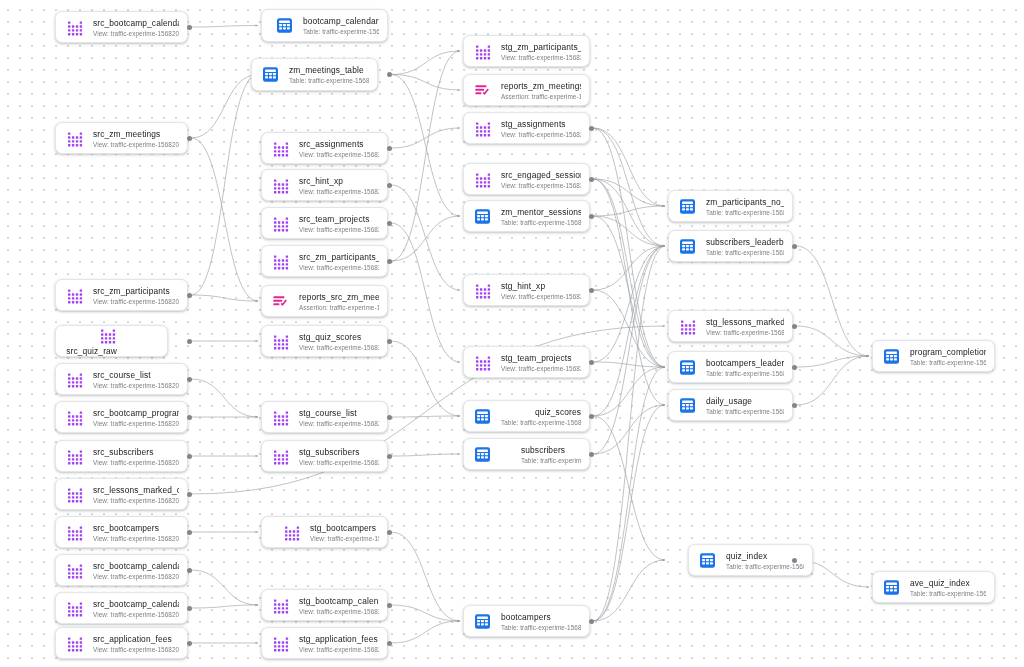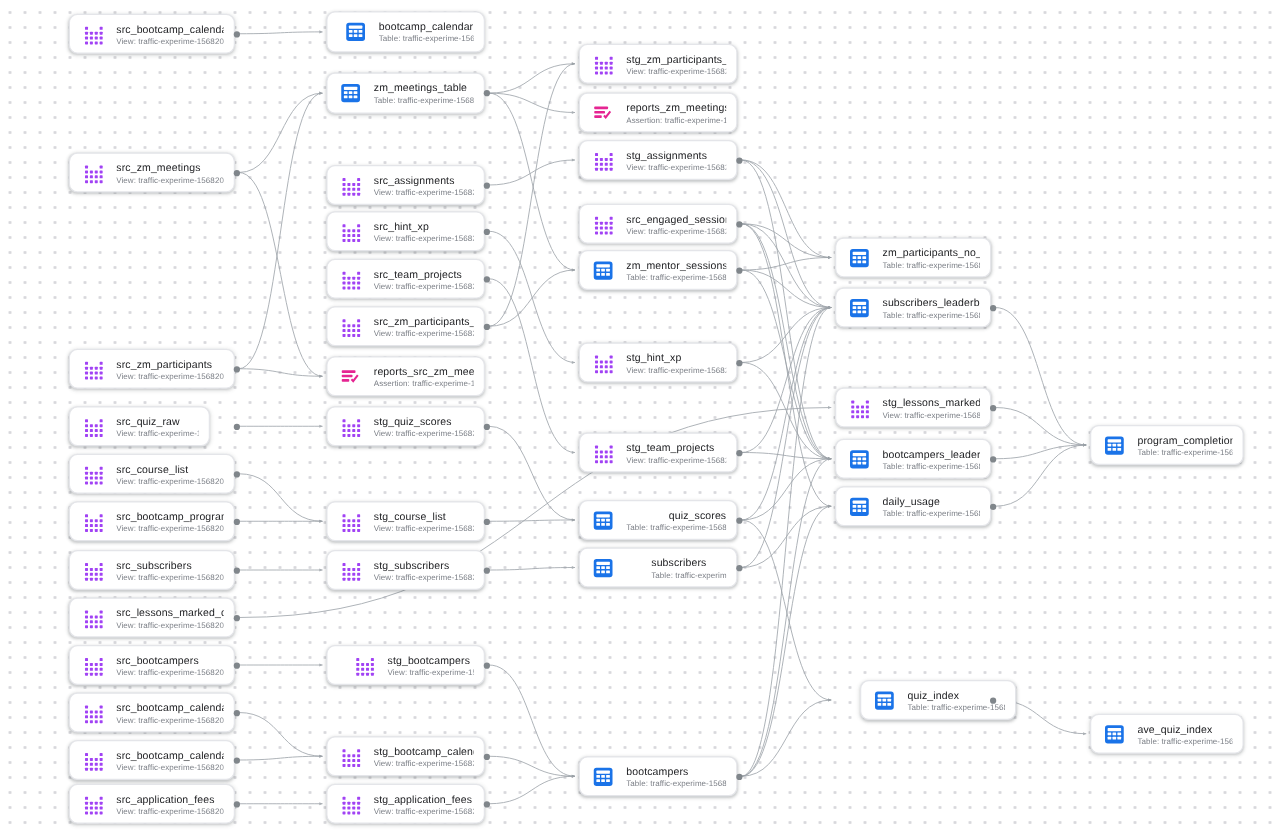--- a/index.html
+++ b/index.html
@@ -178,21 +178,21 @@
     <rect x="11.9" y="8" width="3" height="2.2" rx="0.4" fill="#ffffff"></rect>
     <rect x="4.1" y="11.3" width="2.9" height="2.2" rx="0.4" fill="#ffffff"></rect>
     <rect x="8" y="11.3" width="2.9" height="2.2" rx="0.4" fill="#ffffff"></rect>
     <rect x="11.9" y="11.3" width="3" height="2.2" rx="0.4" fill="#ffffff"></rect>
   </svg></span>
         <div class="txt">
           <div class="title">bootcamp_calendar</div>
           <div class="sub">Table: traffic-experime-15682...</div>
         </div>
       </div>
-      <div class="node" style="left: 261px; top: 58px; width: 127px; height: 33px;">
+      <div class="node" style="left: 251px; top: 58px; width: 127px; height: 33px;">
         <span class="icon"><svg viewBox="0 0 19 19" xmlns="http://www.w3.org/2000/svg">
     <rect x="2" y="2.2" width="15" height="14.6" rx="2.2" fill="#1a73e8"></rect>
     <rect x="4.1" y="4.4" width="10.8" height="2.5" rx="0.5" fill="#ffffff"></rect>
     <rect x="4.1" y="8" width="2.9" height="2.2" rx="0.4" fill="#ffffff"></rect>
     <rect x="8" y="8" width="2.9" height="2.2" rx="0.4" fill="#ffffff"></rect>
     <rect x="11.9" y="8" width="3" height="2.2" rx="0.4" fill="#ffffff"></rect>
     <rect x="4.1" y="11.3" width="2.9" height="2.2" rx="0.4" fill="#ffffff"></rect>
     <rect x="8" y="11.3" width="2.9" height="2.2" rx="0.4" fill="#ffffff"></rect>
     <rect x="11.9" y="11.3" width="3" height="2.2" rx="0.4" fill="#ffffff"></rect>
   </svg></span>
@@ -454,21 +454,21 @@
             <rect x="3" y="15.1" width="2.4" height="2.4" rx="0.5" fill="#a142f4"></rect>
             <rect x="6.9" y="15.1" width="2.4" height="2.4" rx="0.5" fill="#a142f4"></rect>
             <rect x="10.8" y="15.1" width="2.4" height="2.4" rx="0.5" fill="#a142f4"></rect>
             <rect x="14.7" y="15.1" width="2.4" height="2.4" rx="0.5" fill="#a142f4"></rect>
           </svg></span>
         <div class="txt">
           <div class="title">src_zm_participants</div>
           <div class="sub">View: traffic-experime-156820...</div>
         </div>
       </div>
-      <div class="node" style="left: 55px; top: 325px; width: 113px; height: 32px;">
+      <div class="node" style="left: 55px; top: 325px; width: 113px; height: 32px; flex-direction: column;">
         <span class="icon"><svg viewBox="0 0 19 19" xmlns="http://www.w3.org/2000/svg">
             <rect x="3" y="3.4" width="2.4" height="2.4" rx="0.5" fill="#a142f4"></rect>
             <rect x="14.7" y="3.4" width="2.4" height="2.4" rx="0.5" fill="#a142f4"></rect>
             <rect x="3" y="7.3" width="2.4" height="2.4" rx="0.5" fill="#a142f4"></rect>
             <rect x="6.9" y="7.3" width="2.4" height="2.4" rx="0.5" fill="#a142f4"></rect>
             <rect x="10.8" y="7.3" width="2.4" height="2.4" rx="0.5" fill="#a142f4"></rect>
             <rect x="14.7" y="7.3" width="2.4" height="2.4" rx="0.5" fill="#a142f4"></rect>
             <rect x="3" y="11.2" width="2.4" height="2.4" rx="0.5" fill="#a142f4"></rect>
             <rect x="6.9" y="11.2" width="2.4" height="2.4" rx="0.5" fill="#a142f4"></rect>
             <rect x="10.8" y="11.2" width="2.4" height="2.4" rx="0.5" fill="#a142f4"></rect>

